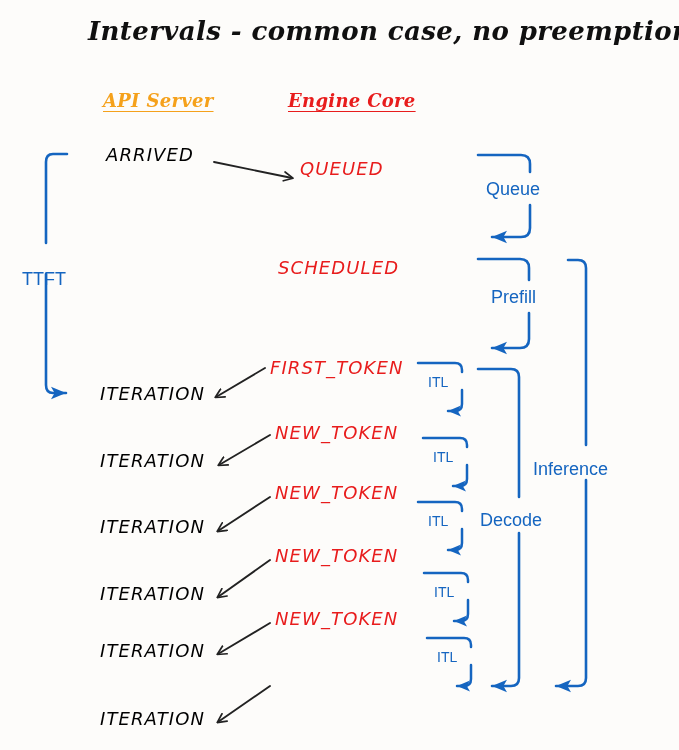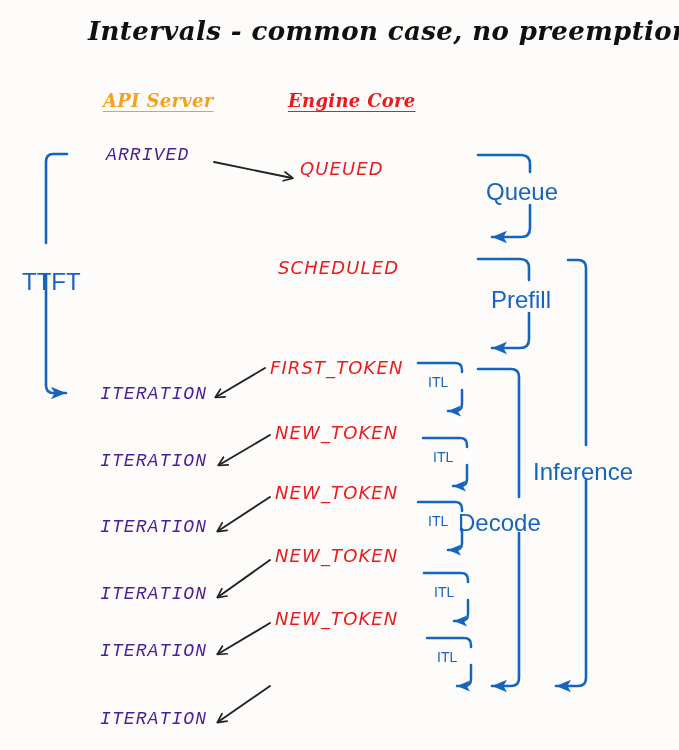--- a/index.html
+++ b/index.html
@@ -20,26 +20,26 @@
     text-decoration:underline;text-underline-offset:4px;
     letter-spacing:0.3px;
   }
   .hdr.api{color:#F5A11B;}
   .hdr.core{color:#E81C1C;}
 
   .state{
     font-family:"DejaVu Sans",sans-serif;
     font-style:italic;font-size:18px;letter-spacing:1.1px;
   }
-  .state.api{color:#4c1d95;font-family:Liberation Mono, monospace;}
+  .state.api{color:#000000;}
   .state.core{color:#E81C1C;}
 
   .blue{
     font-family:"Liberation Sans",sans-serif;
-    color:#1565C0;font-size:24px;
+    color:#1565C0;font-size:18px;
   }
   .blue.small{font-size:14px;}
 </style>
 </head>
 <body>
 
 <div id="stage">
 
   <svg id="canvas" viewBox="0 0 679 750">
     <defs>
@@ -129,21 +129,21 @@
   <div class="lbl state api" style="left:100px;top:518px;">ITERATION</div>
   <div class="lbl state core" style="left:275px;top:547px;">NEW_TOKEN</div>
   <div class="lbl state api" style="left:100px;top:585px;">ITERATION</div>
   <div class="lbl state core" style="left:275px;top:610px;">NEW_TOKEN</div>
   <div class="lbl state api" style="left:100px;top:642px;">ITERATION</div>
   <div class="lbl state api" style="left:100px;top:710px;">ITERATION</div>
 
   <div class="lbl blue" style="left:22px;top:270px;text-align:center;">TTFT</div>
   <div class="lbl blue" style="left:486px;top:180px;">Queue</div>
   <div class="lbl blue" style="left:491px;top:288px;">Prefill</div>
-  <div class="lbl blue" style="left:458px;top:511px;">Decode</div>
+  <div class="lbl blue" style="left:480px;top:511px;">Decode</div>
   <div class="lbl blue" style="left:533px;top:460px;">Inference</div>
 
   <div class="lbl blue small" style="left:428px;top:375px;">ITL</div>
   <div class="lbl blue small" style="left:433px;top:450px;">ITL</div>
   <div class="lbl blue small" style="left:428px;top:514px;">ITL</div>
   <div class="lbl blue small" style="left:434px;top:585px;">ITL</div>
   <div class="lbl blue small" style="left:437px;top:650px;">ITL</div>
 
 </div>
 

